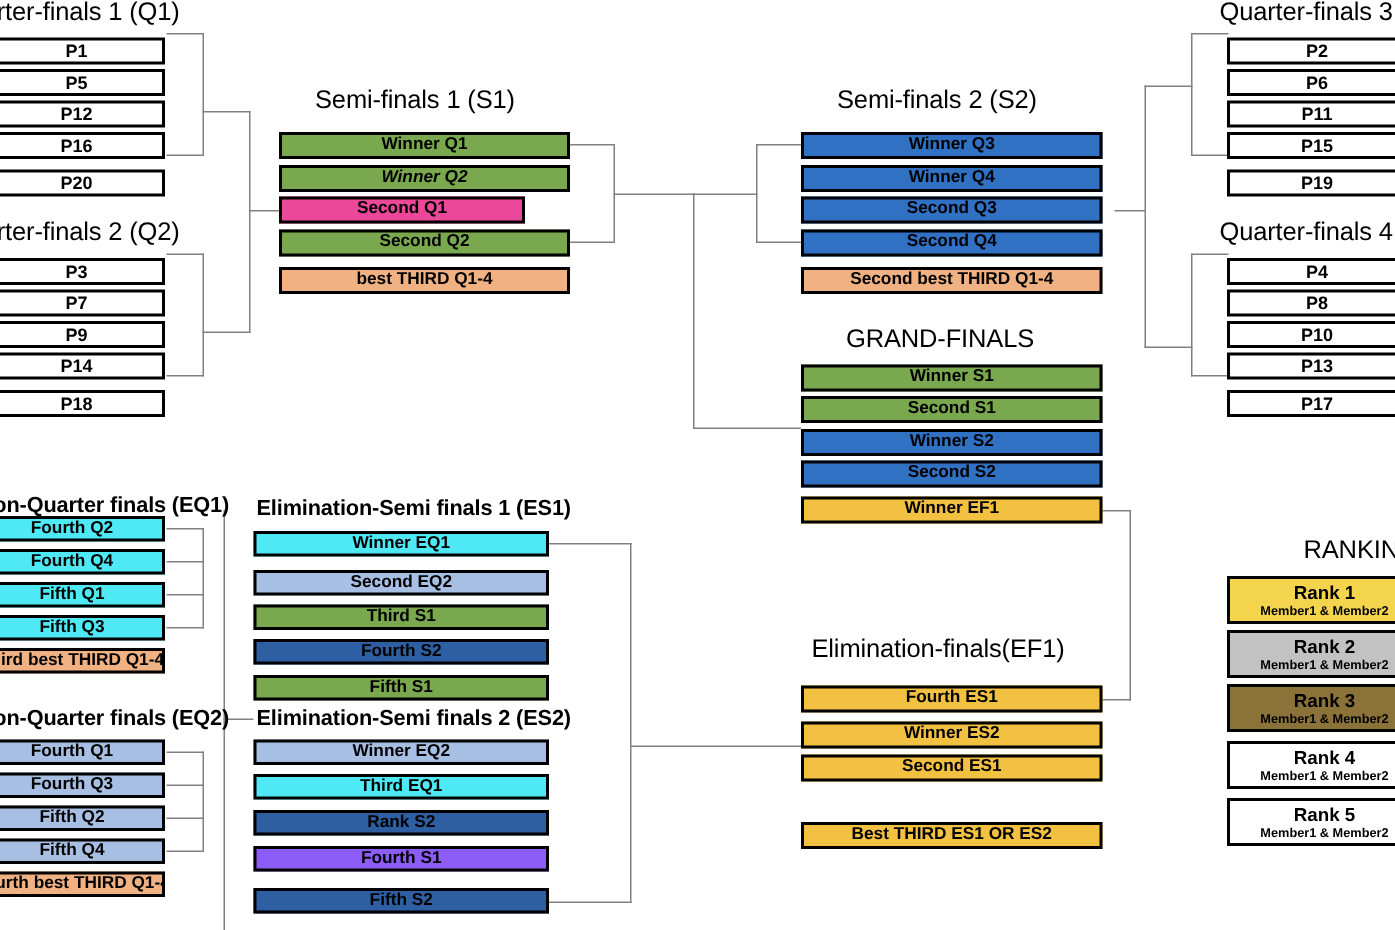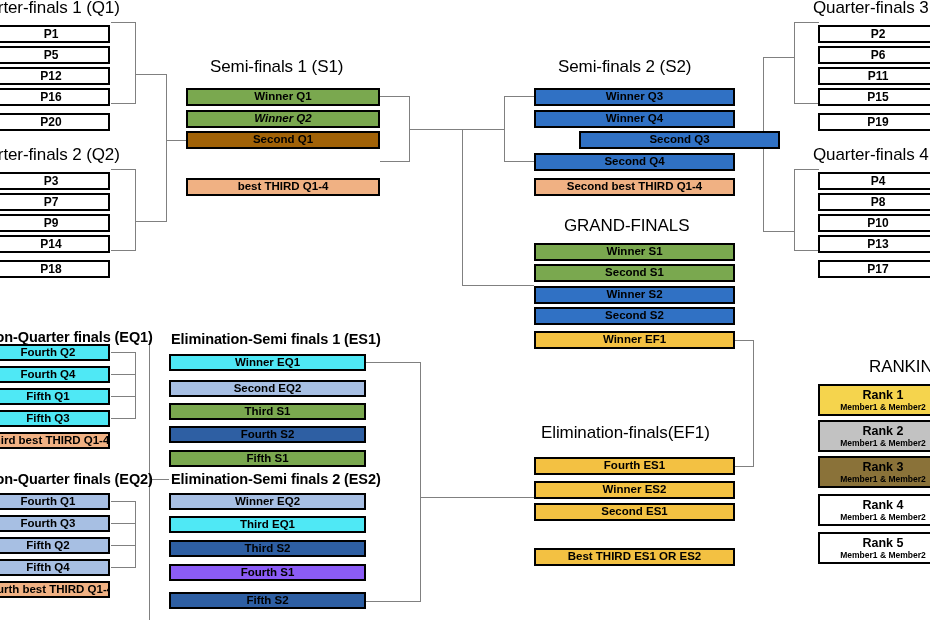--- a/index.html
+++ b/index.html
@@ -144,27 +144,28 @@
   <div class="grp-title" style="left:813px; top:145px;">Quarter-finals 4 (Q4)</div>
   <div class="slot plain" style="left:818px; top:172px; width:120px; height:18px;">P4</div>
   <div class="slot plain" style="left:818px; top:193px; width:120px; height:18px;">P8</div>
   <div class="slot plain" style="left:818px; top:214px; width:120px; height:18px;">P10</div>
   <div class="slot plain" style="left:818px; top:235px; width:120px; height:18px;">P13</div>
   <div class="slot plain" style="left:818px; top:260px; width:120px; height:18px;">P17</div>
 
   <div class="grp-title" style="left:210px; top:57px;">Semi-finals 1 (S1)</div>
   <div class="slot" style="left:186px; top:88px;  width:194px; height:18px; background:#7aa84f;">Winner Q1</div>
   <div class="slot" style="left:186px; top:110px; width:194px; height:18px; background:#7aa84f;font-style:italic;">Winner Q2</div>
-  <div class="slot" style="left:186px; top:131px; width:194px; height:18px; background:#a16207;">Second Q1</div>
+  <div class="slot" style="left:186px; top:131px; width:164px; height:18px; background:#ec4899;">Second Q1</div>
+  <div class="slot" style="left:186px; top:153px; width:194px; height:18px; background:#7aa84f;">Second Q2</div>
   <div class="slot" style="left:186px; top:178px; width:194px; height:18px; background:#f0b183;">best THIRD Q1-4</div>
 
   <div class="grp-title" style="left:558px; top:57px;">Semi-finals 2 (S2)</div>
   <div class="slot" style="left:534px; top:88px;  width:201px; height:18px; background:#3071c4;">Winner Q3</div>
   <div class="slot" style="left:534px; top:110px; width:201px; height:18px; background:#3071c4;">Winner Q4</div>
-  <div class="slot" style="left:534px; top:131px; width:201px; height:18px; background:#3071c4;margin-left:45px;">Second Q3</div>
+  <div class="slot" style="left:534px; top:131px; width:201px; height:18px; background:#3071c4;">Second Q3</div>
   <div class="slot" style="left:534px; top:153px; width:201px; height:18px; background:#3071c4;">Second Q4</div>
   <div class="slot" style="left:534px; top:178px; width:201px; height:18px; background:#f0b183;">Second best THIRD Q1-4</div>
 
   <div class="grp-title" style="left:564px; top:216px;">GRAND-FINALS</div>
   <div class="slot" style="left:534px; top:243px; width:201px; height:18px; background:#7aa84f;">Winner S1</div>
   <div class="slot" style="left:534px; top:264px; width:201px; height:18px; background:#7aa84f;">Second S1</div>
   <div class="slot" style="left:534px; top:286px; width:201px; height:18px; background:#3071c4;">Winner S2</div>
   <div class="slot" style="left:534px; top:307px; width:201px; height:18px; background:#3071c4;">Second S2</div>
   <div class="slot" style="left:534px; top:331px; width:201px; height:18px; background:#f3c142;">Winner EF1</div>
 
@@ -185,21 +186,21 @@
   <div class="grp-title bold" style="left:171px; top:331px;">Elimination-Semi finals 1 (ES1)</div>
   <div class="slot" style="left:169px; top:354px; width:197px; height:17px; background:#4fe8f5;">Winner EQ1</div>
   <div class="slot" style="left:169px; top:380px; width:197px; height:17px; background:#a7bfe3;">Second EQ2</div>
   <div class="slot" style="left:169px; top:403px; width:197px; height:17px; background:#7aa84f;">Third S1</div>
   <div class="slot" style="left:169px; top:426px; width:197px; height:17px; background:#2e5fa3;">Fourth S2</div>
   <div class="slot" style="left:169px; top:450px; width:197px; height:17px; background:#7aa84f;">Fifth S1</div>
 
   <div class="grp-title bold" style="left:171px; top:471px;">Elimination-Semi finals 2 (ES2)</div>
   <div class="slot" style="left:169px; top:493px; width:197px; height:17px; background:#a7bfe3;">Winner EQ2</div>
   <div class="slot" style="left:169px; top:516px; width:197px; height:17px; background:#4fe8f5;">Third EQ1</div>
-  <div class="slot" style="left:169px; top:540px; width:197px; height:17px; background:#2e5fa3;">Third S2</div>
+  <div class="slot" style="left:169px; top:540px; width:197px; height:17px; background:#2e5fa3;">Rank S2</div>
   <div class="slot" style="left:169px; top:564px; width:197px; height:17px; background:#8b5cf6;">Fourth S1</div>
   <div class="slot" style="left:169px; top:592px; width:197px; height:17px; background:#2e5fa3;">Fifth S2</div>
 
   <div class="grp-title" style="left:541px; top:423px;">Elimination-finals(EF1)</div>
   <div class="slot" style="left:534px; top:457px; width:201px; height:18px; background:#f3c142;">Fourth ES1</div>
   <div class="slot" style="left:534px; top:481px; width:201px; height:18px; background:#f3c142;">Winner ES2</div>
   <div class="slot" style="left:534px; top:503px; width:201px; height:18px; background:#f3c142;">Second ES1</div>
   <div class="slot" style="left:534px; top:548px; width:201px; height:18px; background:#f3c142;">Best THIRD ES1 OR ES2</div>
 
   <div class="grp-title" style="left:869px; top:357px;">RANKING</div>

